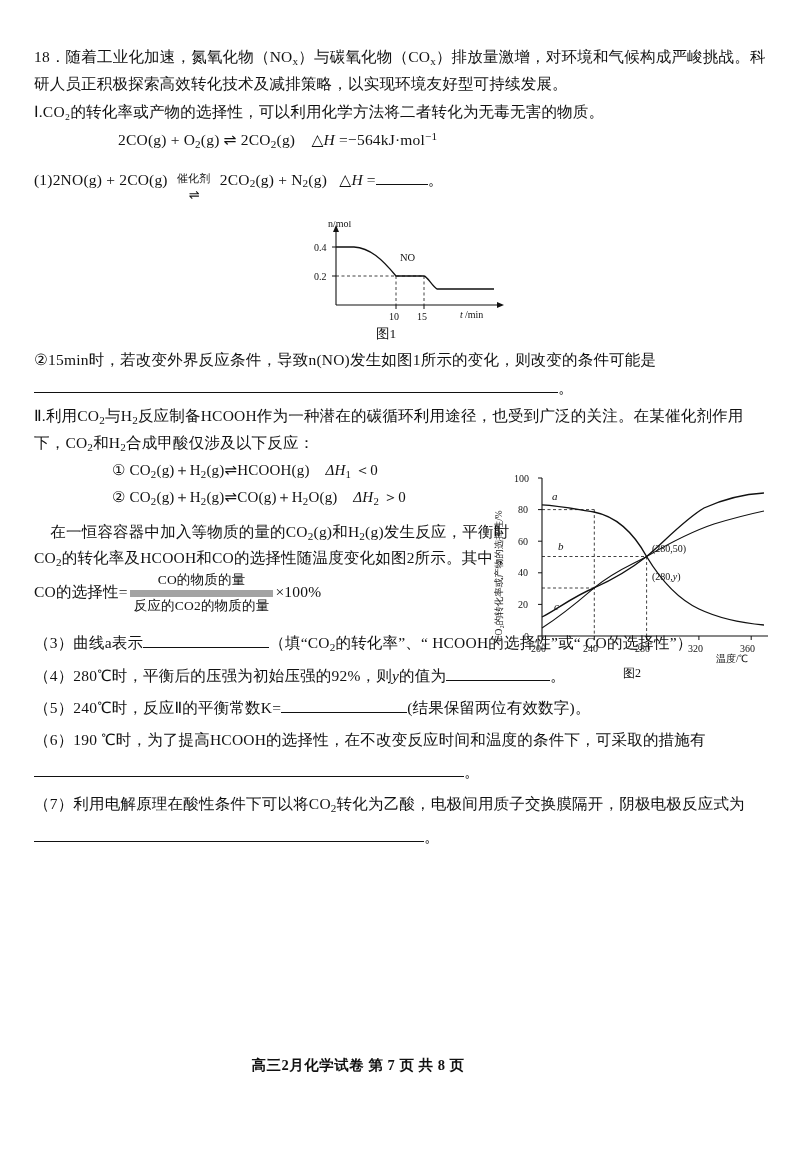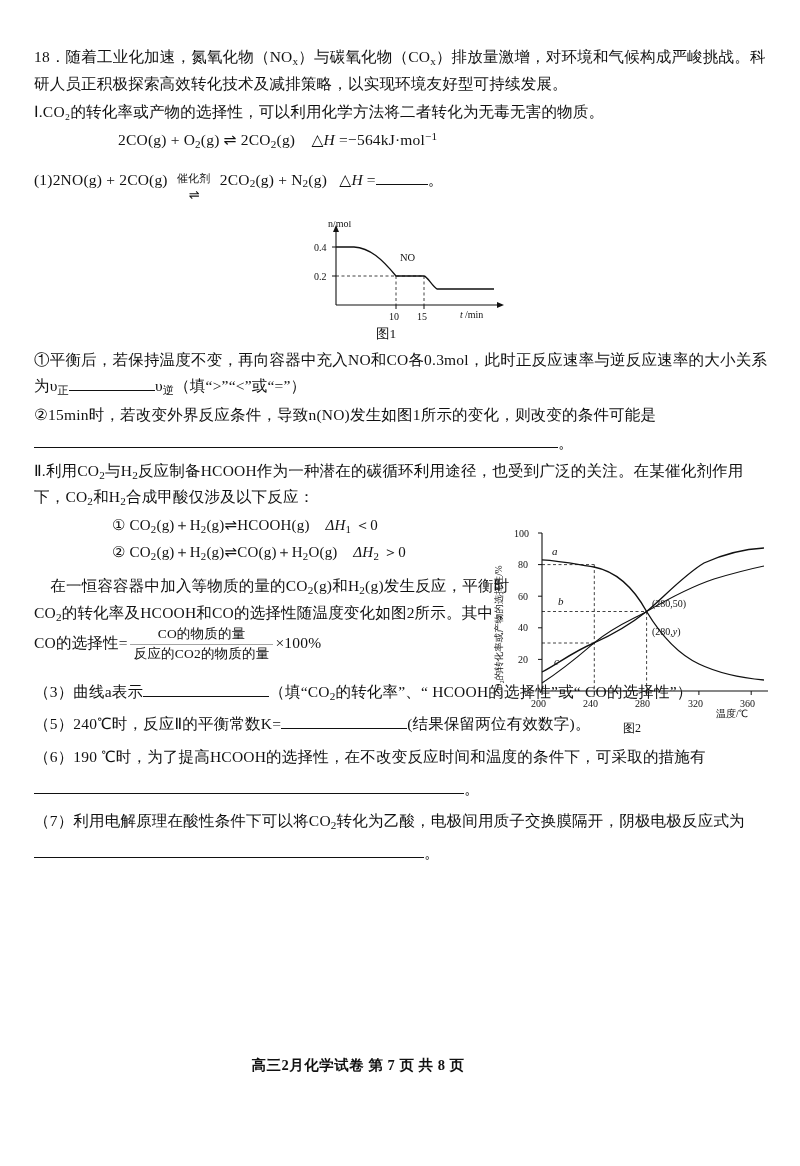--- a/index.html
+++ b/index.html
@@ -55,21 +55,21 @@
   .chart2-cap { text-align:center; font-size:12px; margin-top:1px; }
 
   .frac {
     display:inline-block;
     vertical-align:middle;
     text-align:center;
     font-size:13.5px;
     line-height:1.25;
     margin:0 2px;
   }
-  .frac .num { border-bottom:1px solid #a3a3a3; padding:0 4px 1px 4px; display:block; }
+  .frac .num { border-bottom:7px solid #a3a3a3; padding:0 4px 1px 4px; display:block; }
   .frac .den { padding:1px 4px 0 4px; display:block; }
 
   .footer {
     position:absolute; left:0; right:0; top:1056px;
     text-align:center; font-size:14.5px; font-weight:bold;
     letter-spacing:0.5px;
   }
   .q-list .para { margin-bottom:6px; }
   .nowrap { white-space:nowrap; }
   .big-eq { font-size:15px; }
@@ -123,23 +123,20 @@
           <line x1="92" y1="55" x2="92" y2="84" stroke="#111" stroke-width="0.8" stroke-dasharray="3,2.5"></line>
           <line x1="120" y1="55" x2="120" y2="84" stroke="#111" stroke-width="0.8" stroke-dasharray="3,2.5"></line>
 
           <path d="M32,26 L50,26 C66,27 78,38 92,55 L120,55 L120,55 C124,56 128,65 133,68 L190,68" fill="none" stroke="#111" stroke-width="1.3"></path>
           <text x="96" y="40" font-family="Liberation Serif, serif" font-size="10.5" fill="#111">NO</text>
         </svg>
       </div>
       <div class="fig1-cap">图1</div>
     </div>
 
-    <p class="para">
-      <span>①平衡后，若保持温度不变，再向容器中充入NO和CO各0.3mol，此时正反应速率与逆反应速率的大小关系为υ</span><sub>正</sub><span class="fill w80"></span><span>υ</span><sub>逆</sub><span>（填“&gt;”“&lt;”或“=”）</span>
-    </p>
 
     <p class="para">
       <span>②15min时，若改变外界反应条件，导致n(NO)发生如图1所示的变化，则改变的条件可能是</span>
     </p>
     <p class="para">
       <span class="fill w520"></span><span>。</span>
     </p>
 
     <p class="para">
       Ⅱ.利用CO<sub>2</sub>与H<sub>2</sub>反应制备HCOOH作为一种潜在的碳循环利用途径，也受到广泛的关注。在某催化剂作用下，CO<sub>2</sub>和H<sub>2</sub>合成甲酸仅涉及以下反应：
@@ -215,20 +212,23 @@
       <p class="para" style="width:480px; margin-top:8px;">
         &nbsp;&nbsp;&nbsp;&nbsp;在一恒容容器中加入等物质的量的CO<sub>2</sub>(g)和H<sub>2</sub>(g)发生反应，平衡时CO<sub>2</sub>的转化率及HCOOH和CO的选择性随温度变化如图2所示。其中，CO的选择性=<span class="frac"><span class="num">CO的物质的量</span><span class="den">反应的CO2的物质的量</span></span><span>×100%</span>
       </p>
     </div>
 
     <div class="q-list" style="margin-top:16px;">
       <p class="para">
         <span>（3）曲线a表示</span><span class="fill w120"></span>（填“CO<sub>2</sub>的转化率”、“ HCOOH的选择性”或“ CO的选择性”）
       </p>
       <p class="para">
+        <span>（4）280℃时，平衡后的压强为初始压强的92%，则</span><span class="mono-it">y</span><span>的值为</span><span class="fill w100"></span><span>。</span>
+      </p>
+      <p class="para">
         <span>（5）240℃时，反应Ⅱ的平衡常数K=</span><span class="fill w120"></span><span>(结果保留两位有效数字)。</span>
       </p>
       <p class="para">
         （6）190 ℃时，为了提高HCOOH的选择性，在不改变反应时间和温度的条件下，可采取的措施有
       </p>
       <p class="para">
         <span class="fill w420"></span><span>。</span>
       </p>
       <p class="para">
         （7）利用电解原理在酸性条件下可以将CO<sub>2</sub>转化为乙酸，电极间用质子交换膜隔开，阴极电极反应式为

